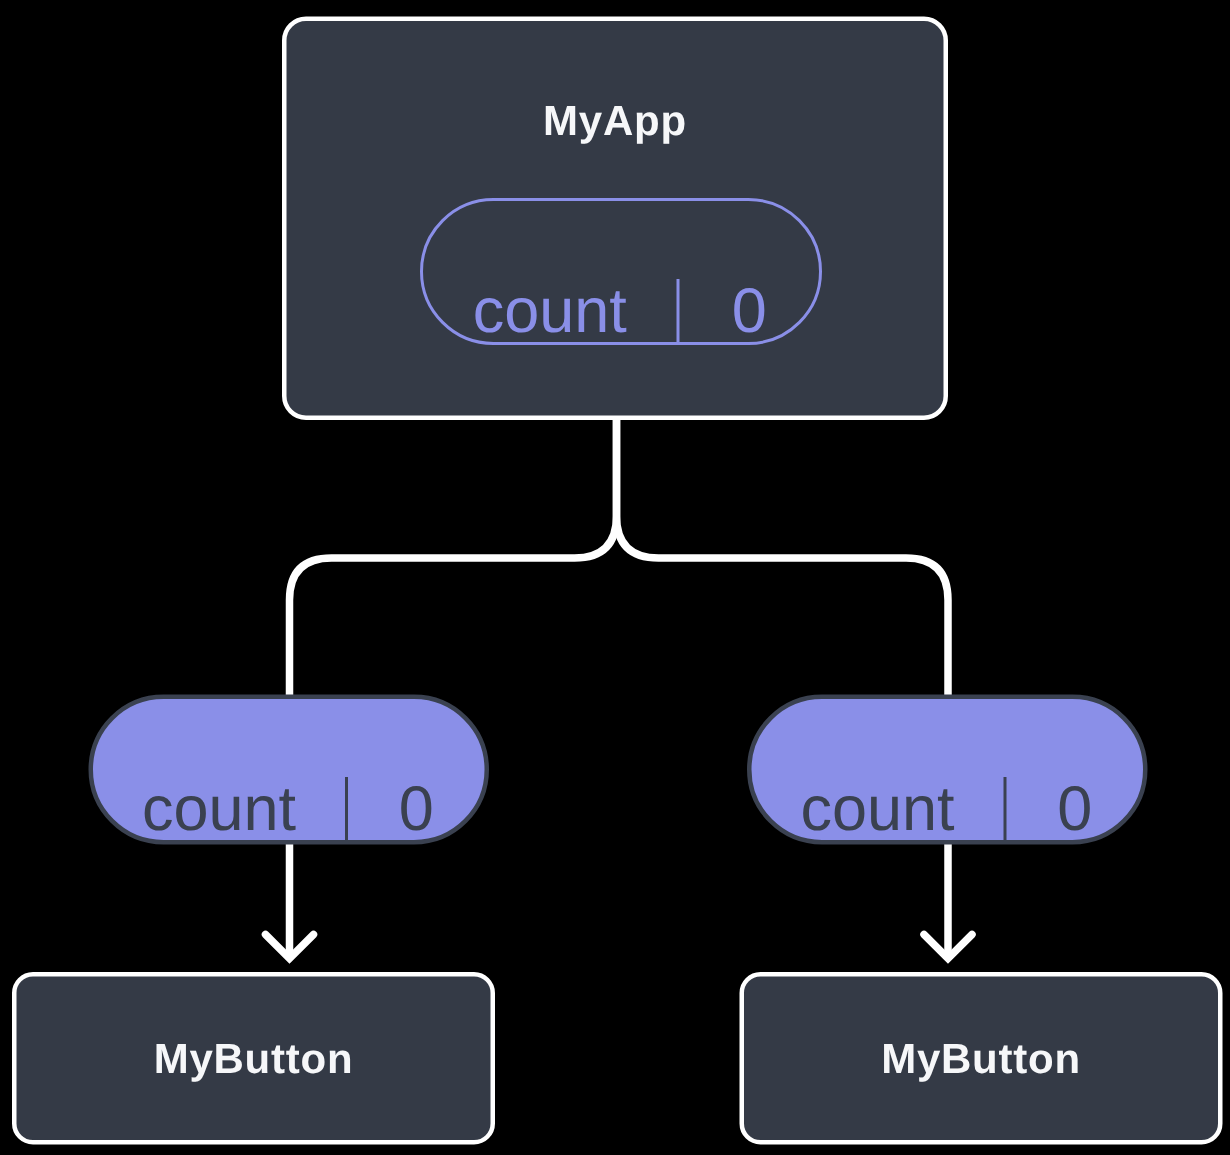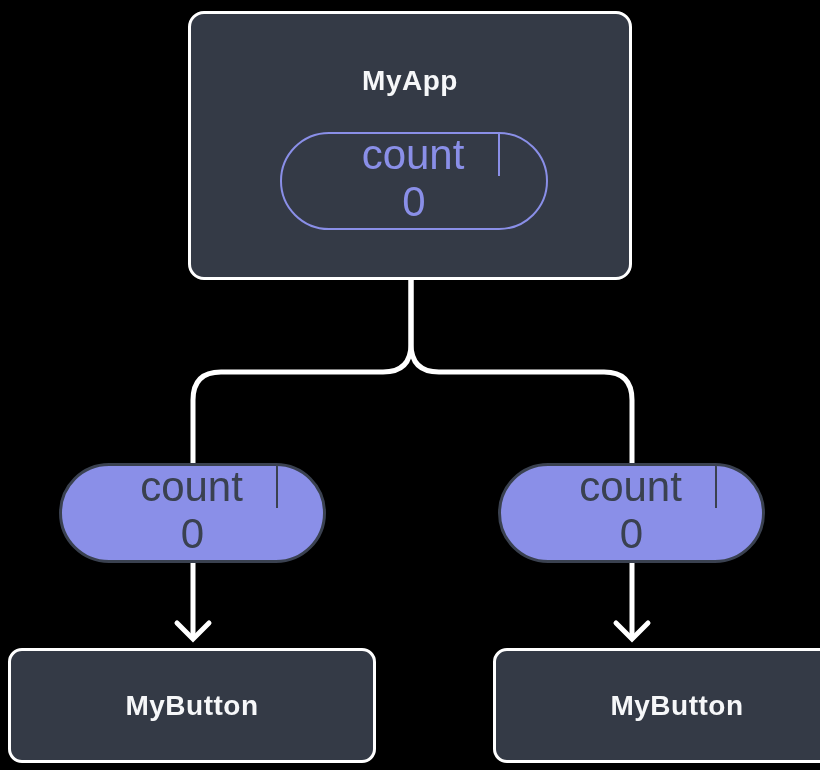--- a/index.html
+++ b/index.html
@@ -18,38 +18,38 @@
 
   .connector-svg{position:absolute;left:0;top:0;z-index:0;}
 
   .node{
     position:absolute;
     background:var(--node-fill);
     border:3.5px solid var(--node-border);
     z-index:1;
   }
   .node-root{left:188px;top:11px;width:444px;height:269px;border-radius:16px;}
-  .node-leaf{top:648px;width:368px;height:115px;border-radius:14px;
+  .node-leaf{top:648px;width:322px;height:115px;border-radius:14px;
     display:flex;align-items:center;justify-content:center;}
   .node-leaf-left{left:8px;}
   .node-leaf-right{left:493px;}
 
   .node-title{
     color:var(--node-text);
     font-size:28px;font-weight:600;line-height:1;
     letter-spacing:0.5px;
   }
   .root-title{
     position:absolute;left:0;right:0;top:53px;
     text-align:center;
   }
 
   .pill{
-    display:flex;align-items:center;overflow:hidden;
-    z-index:1;font-size:42px;line-height:1;flex-direction:column;
+    display:flex;align-items:flex-end;overflow:hidden;
+    z-index:1;font-size:42px;line-height:1;
   }
   .pill .seg{display:flex;align-items:center;justify-content:center;}
 
   .pill-outline{
     position:absolute;left:89px;top:118px;width:268px;height:98px;
     border:2.5px solid var(--accent-purple);border-radius:49px;
     color:var(--accent-purple);background:transparent;
   }
   .pill-outline .seg-label{width:171px;border-right:2px solid var(--accent-purple);}
   .pill-outline .seg-value{flex:1;}

